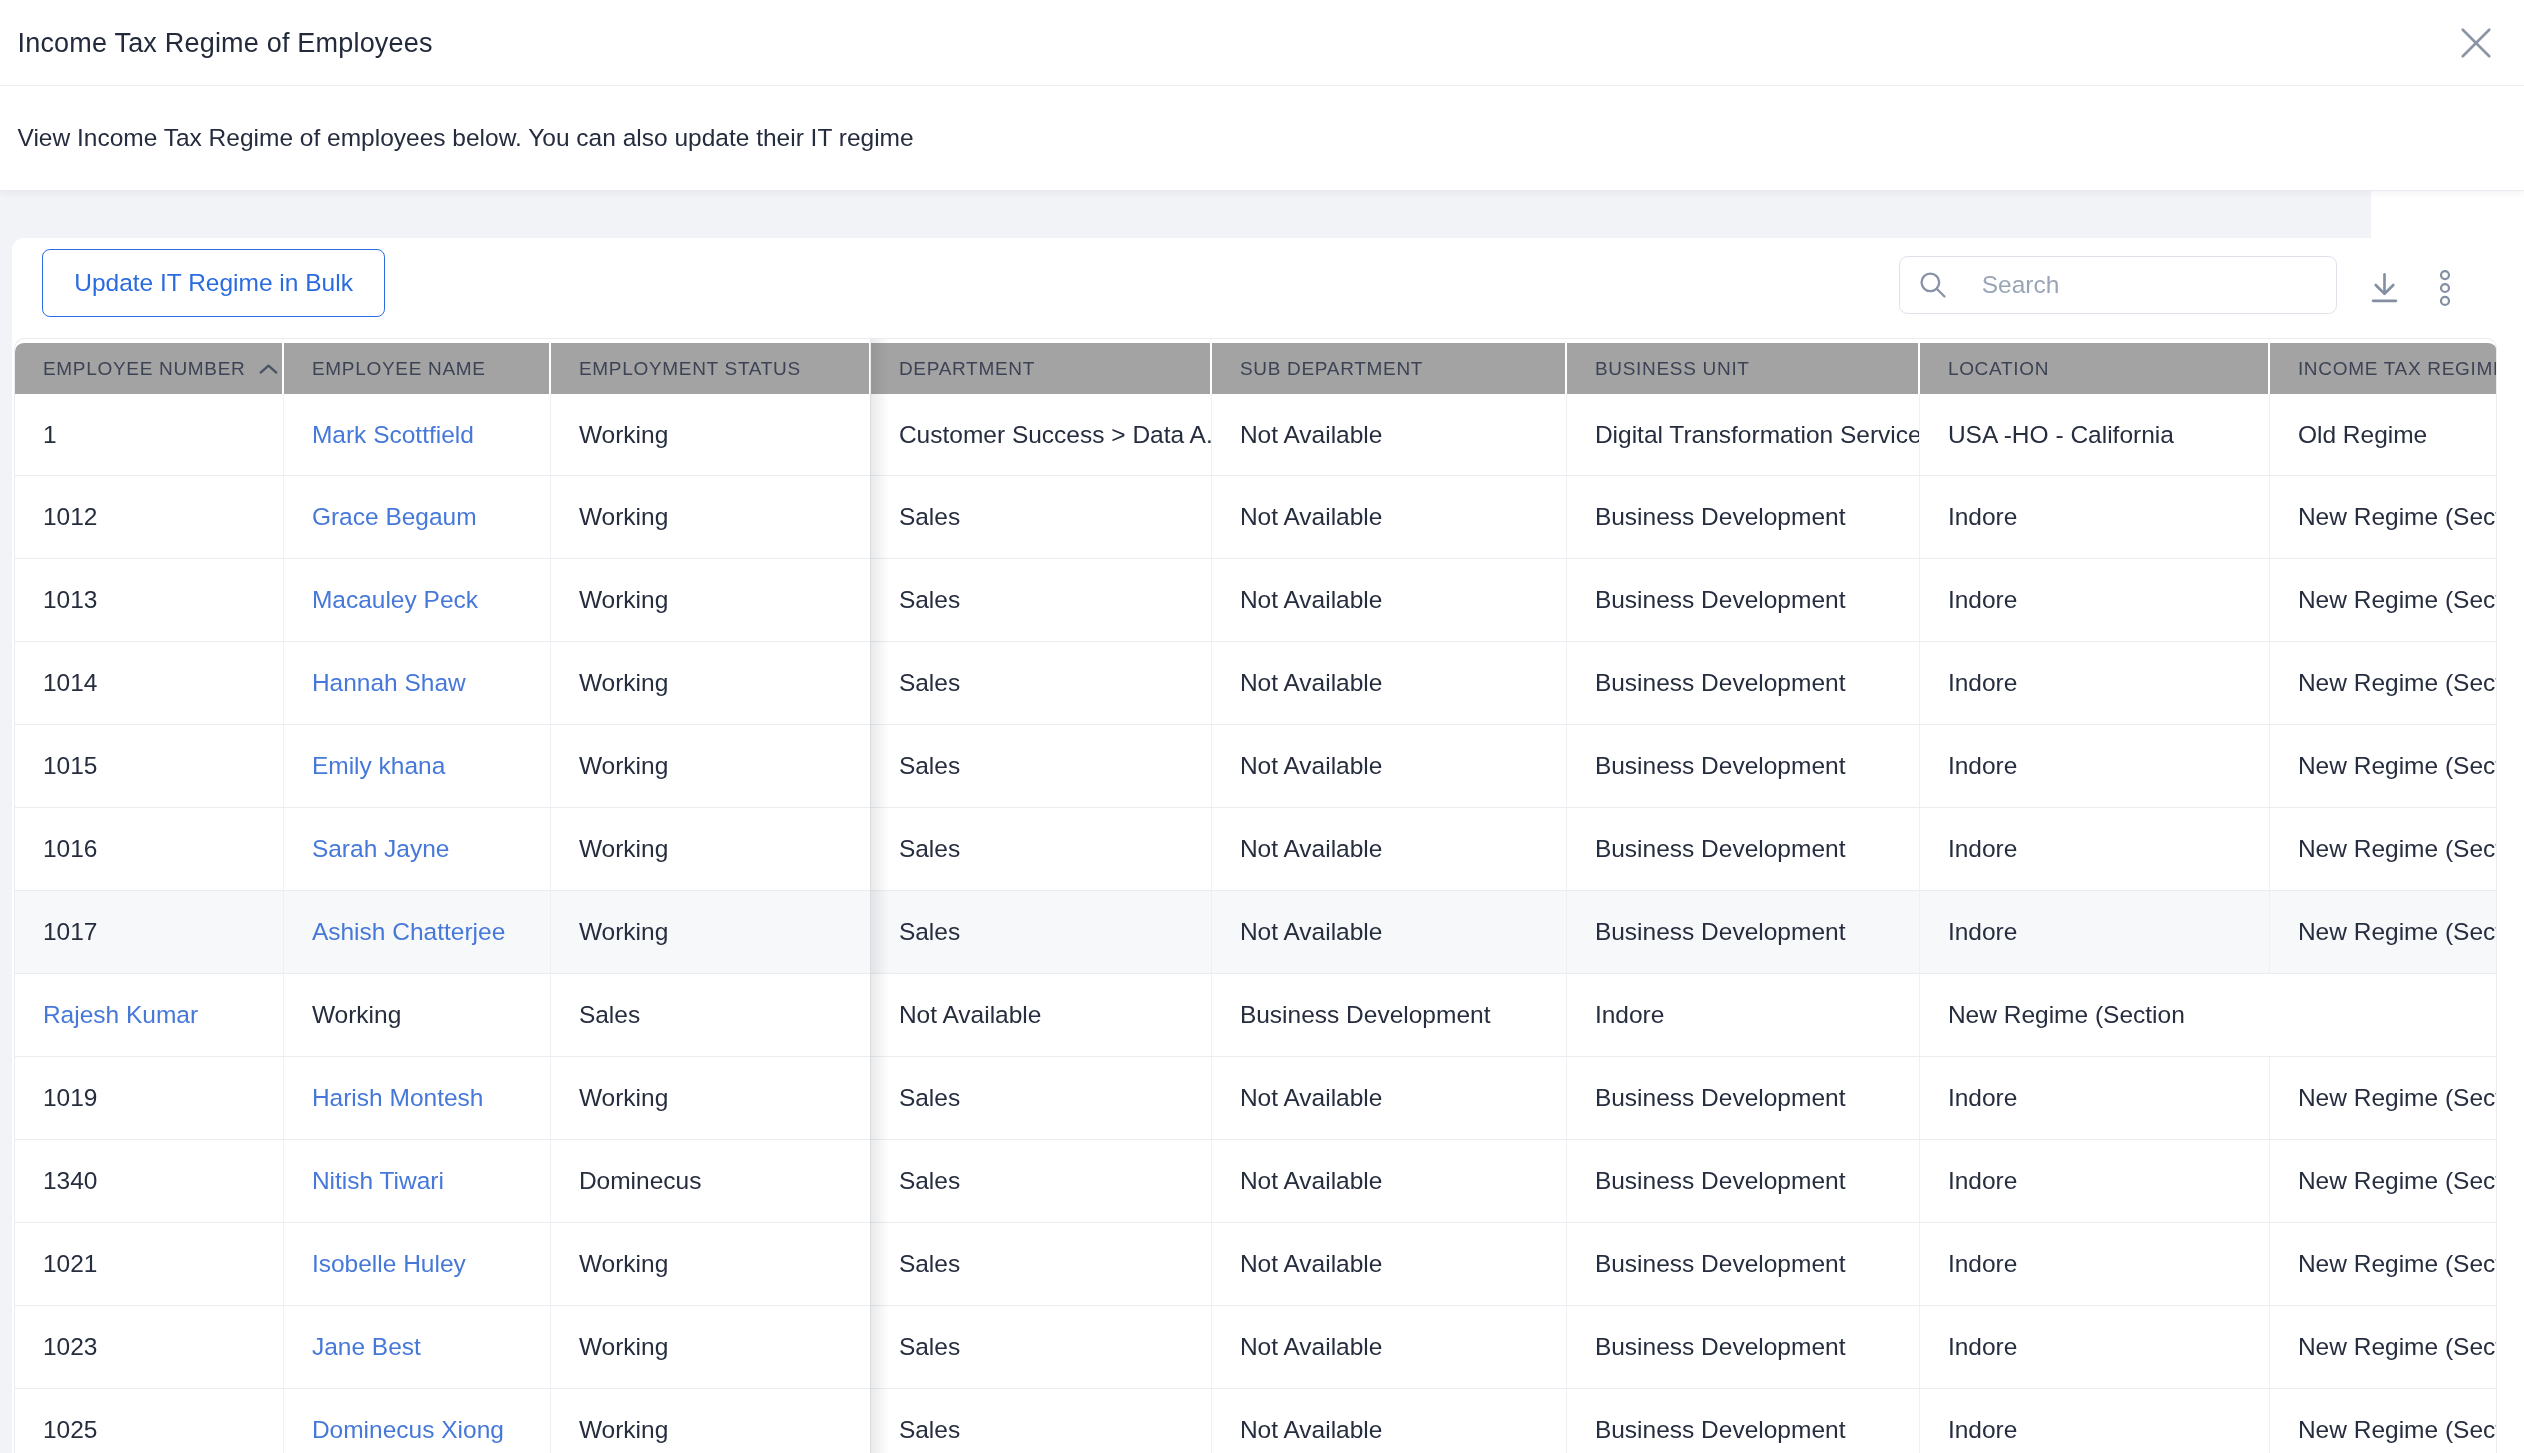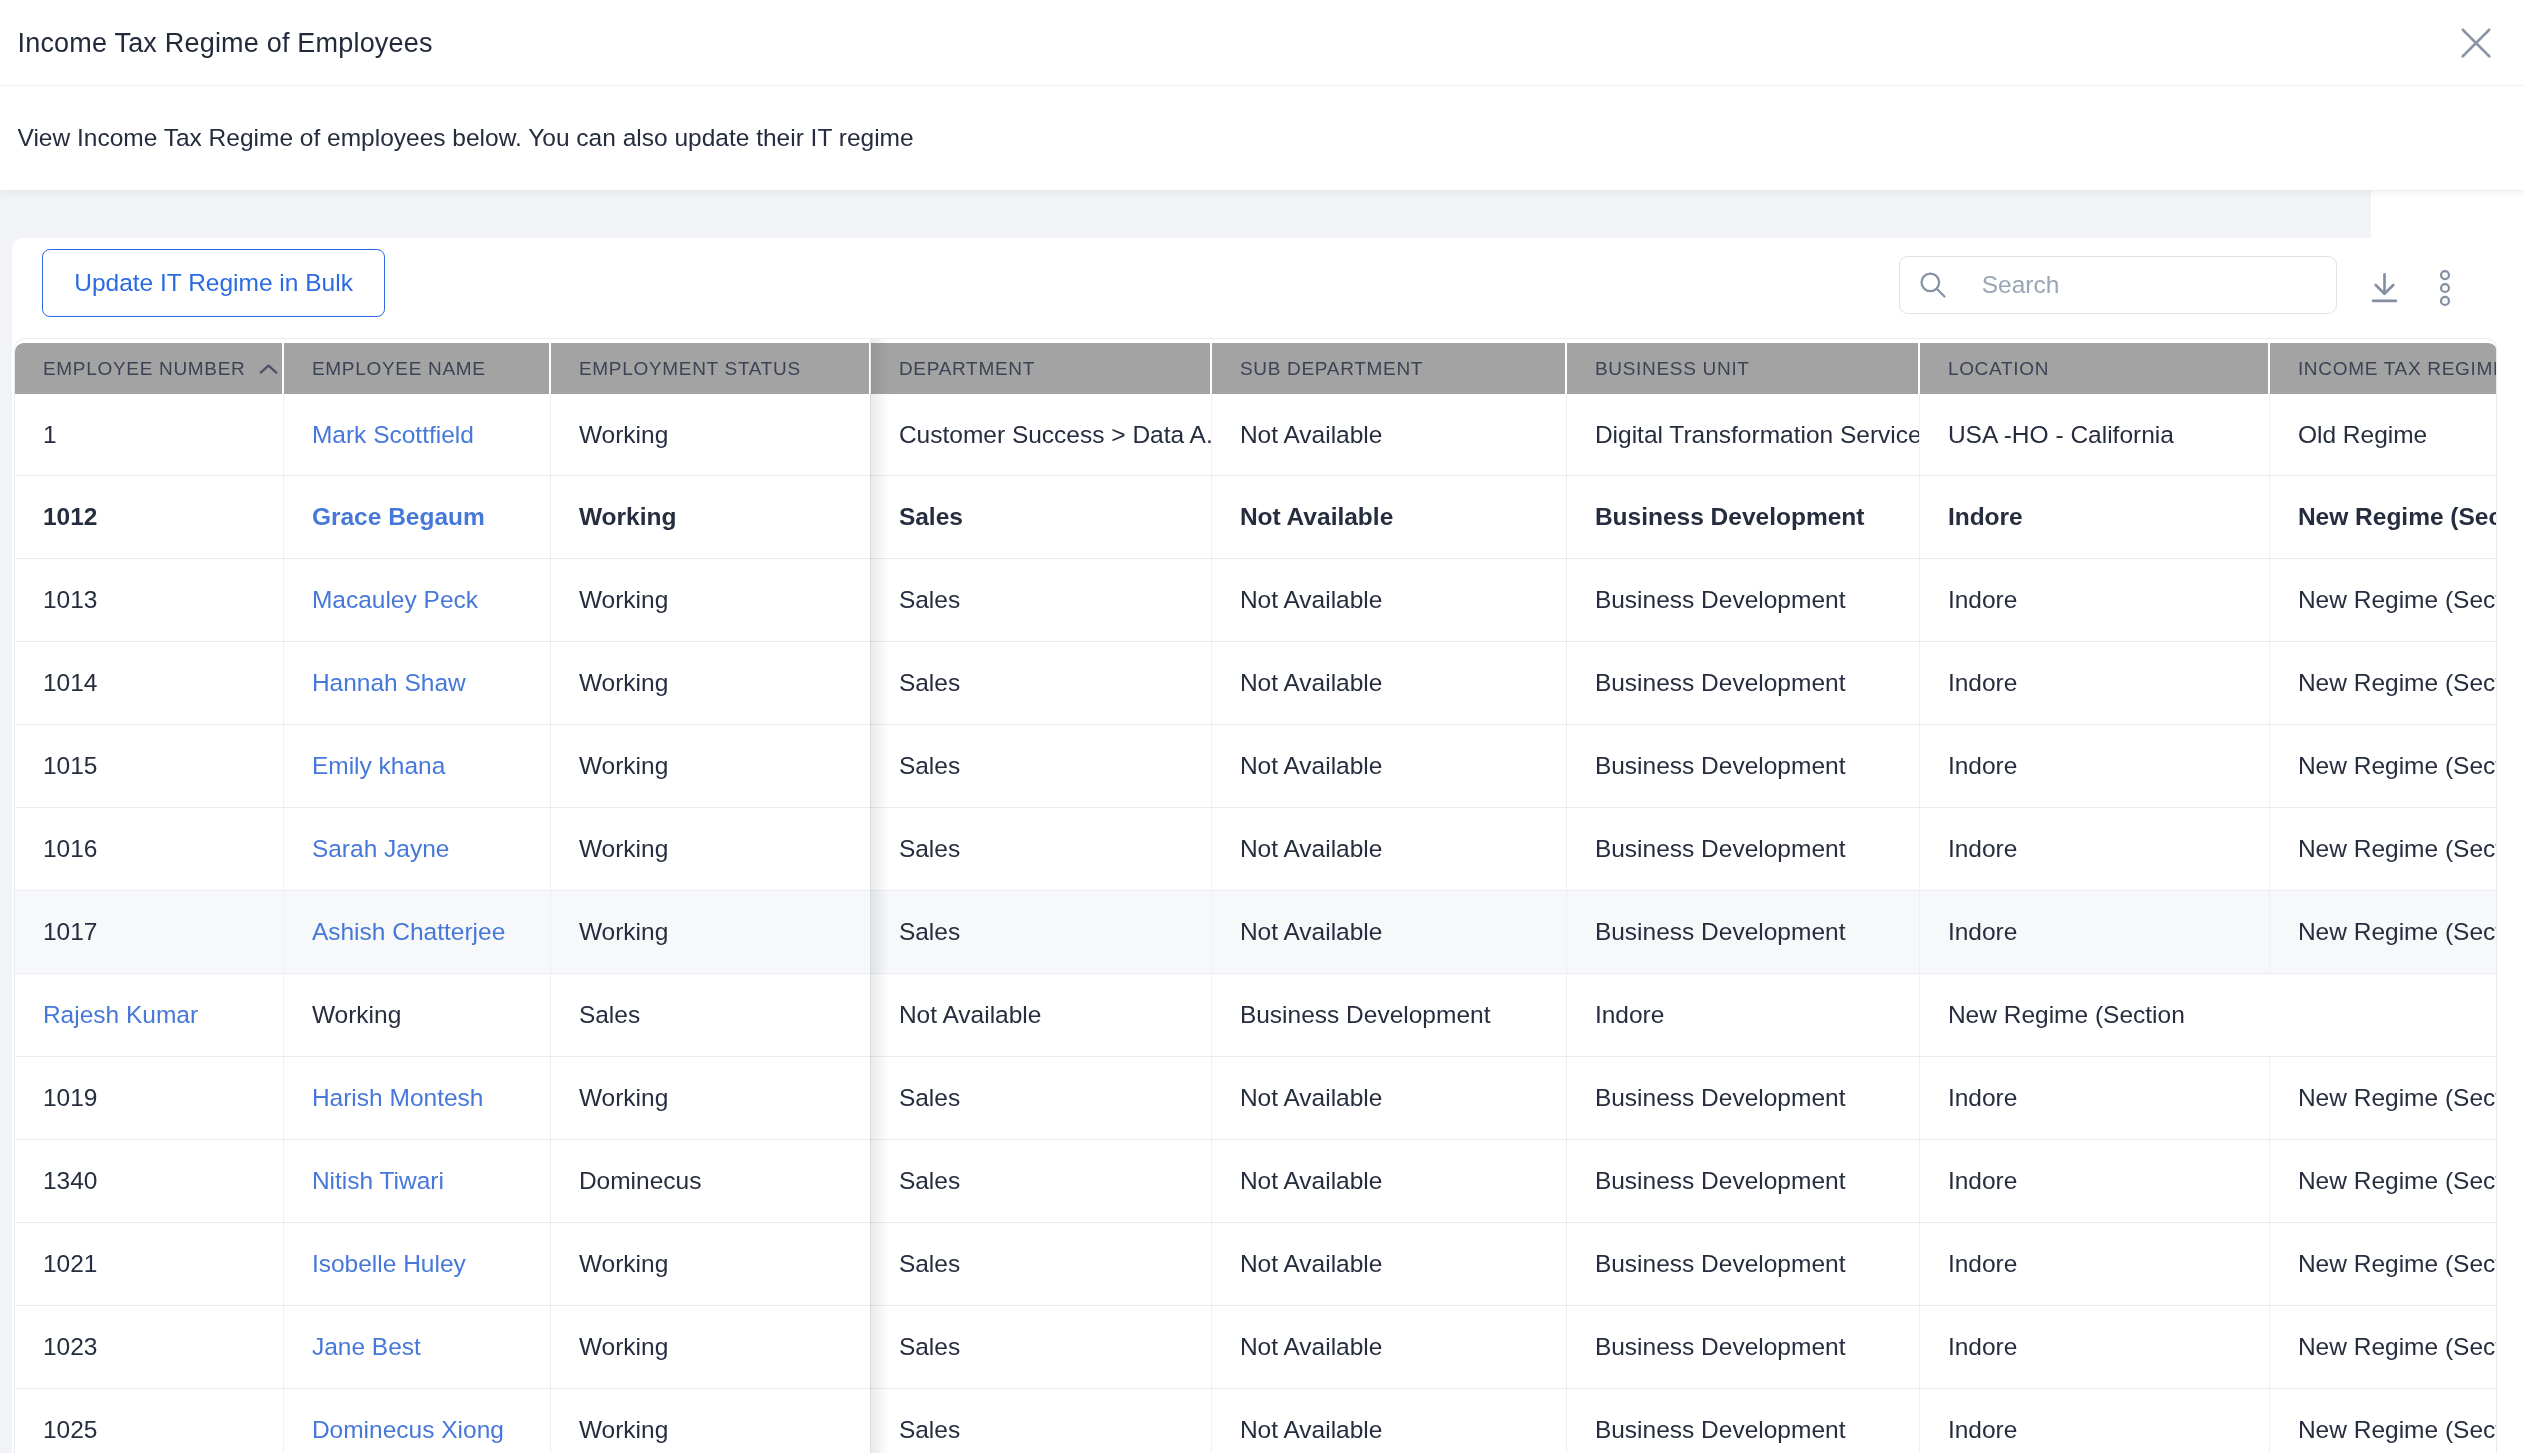--- a/index.html
+++ b/index.html
@@ -142,21 +142,21 @@
             <div class="td name">
               <span>Mark Scottfield</span>
             </div>
             <div class="td">Working</div>
             <div class="td">Customer Success &gt; Data A...</div>
             <div class="td">Not Available</div>
             <div class="td">Digital Transformation Services</div>
             <div class="td">USA -HO - California</div>
             <div class="td">Old Regime</div>
           </div>
-          <div class="trow" style="grid-template-columns: 269px 267px 320px 341px 355px 353px 350px 227px; font-weight: bold;">
+          <div class="trow" style="grid-template-columns: 269px 267px 320px 341px 355px 353px 350px 227px;">
             <div class="td">1012</div>
             <div class="td name">
               <span>Grace Begaum</span>
             </div>
             <div class="td">Working</div>
             <div class="td">Sales</div>
             <div class="td">Not Available</div>
             <div class="td">Business Development</div>
             <div class="td">Indore</div>
             <div class="td">New Regime (Section</div>

